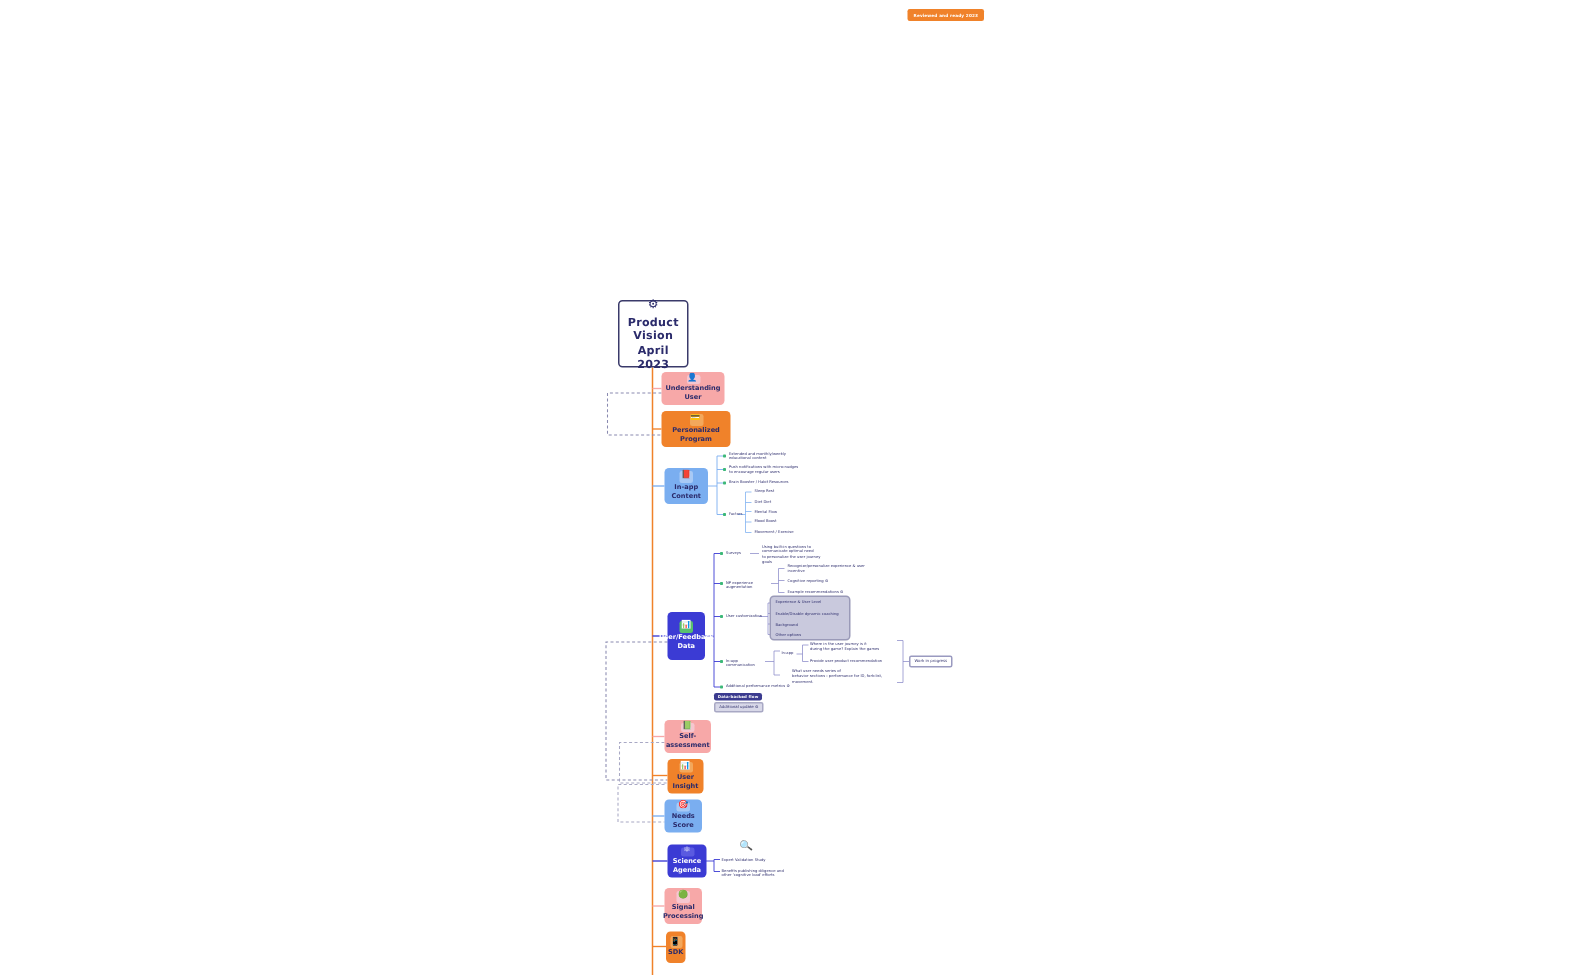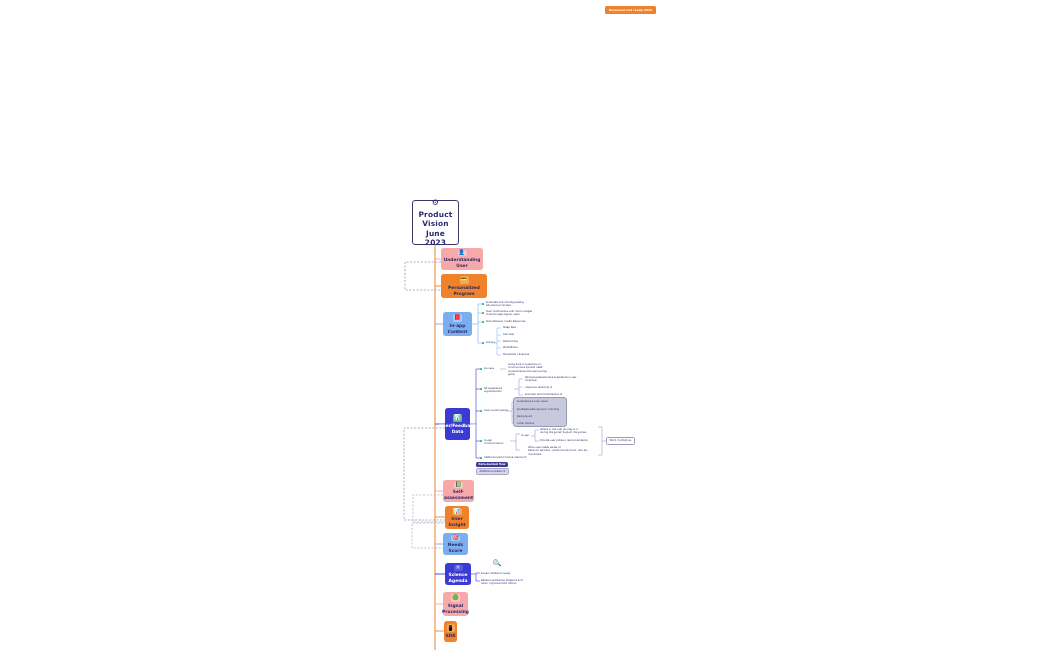--- a/index.html
+++ b/index.html
@@ -199,21 +199,21 @@
     <path d="M443 495 L413 495 L413 522 L445 522" stroke="#a8a8c4" stroke-width=".7" fill="none" stroke-dasharray="2,1.6"></path>
     <path d="M443 523 L412 523 L412 548 L443 548" stroke="#a8a8c4" stroke-width=".7" fill="none" stroke-dasharray="2,1.6"></path>
   </svg>
 
   <div class="top-badge" style="left:605px; top:6px;">Reviewed and ready 2023</div>
 
   <div class="node root-node" style="left:412px; top:200px; width:47px; height:45px;">
     <span class="root-icon">⚙</span>
     <span class="rtext">Product
 Vision
-June 2023</span>
+April 2023</span>
   </div>
 
   <div class="node main-node" style="left:441px; top:248px; width:42px; height:22px; background:#f7a8a8;">
     <span class="icon-box emoji-ic" style="background:#f6c6d0;">👤</span>
     <span>Understanding User</span>
   </div>
 
   <div class="node main-node" style="left:441px; top:274px; width:46px; height:24px; background:#f0822a;">
     <span class="icon-box emoji-ic" style="background:#f3a85c;">💳</span>
     <span>Personalized Program</span>

